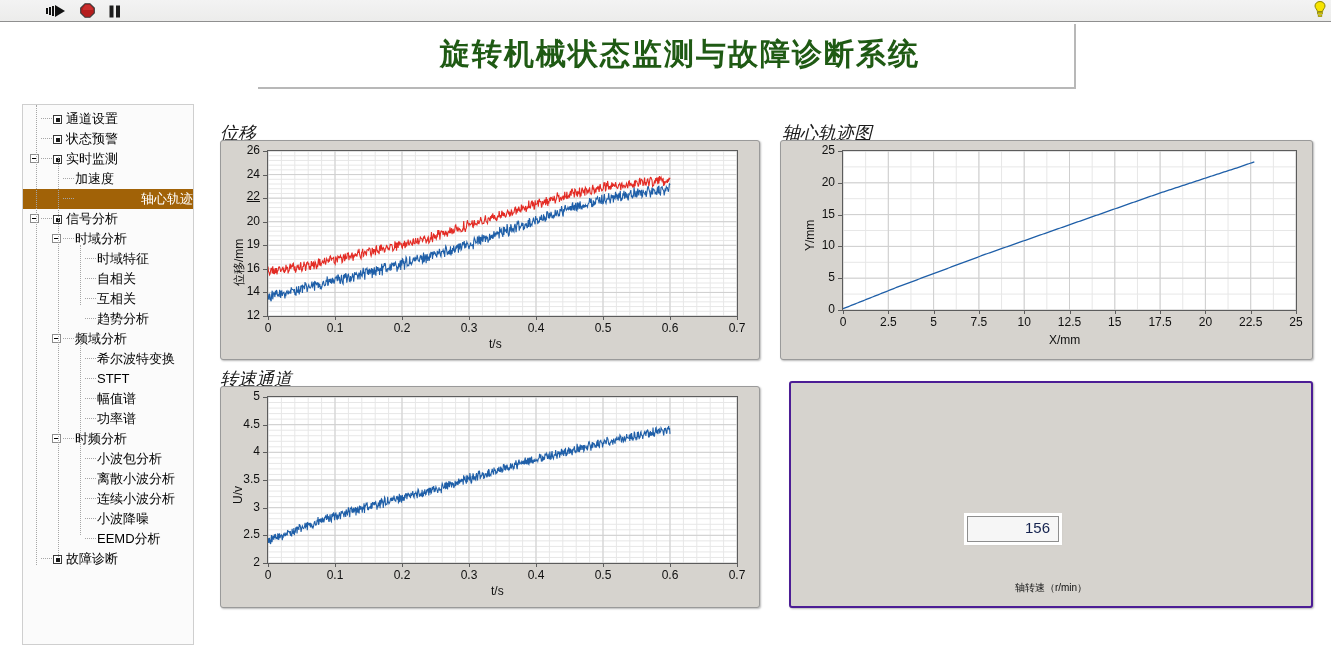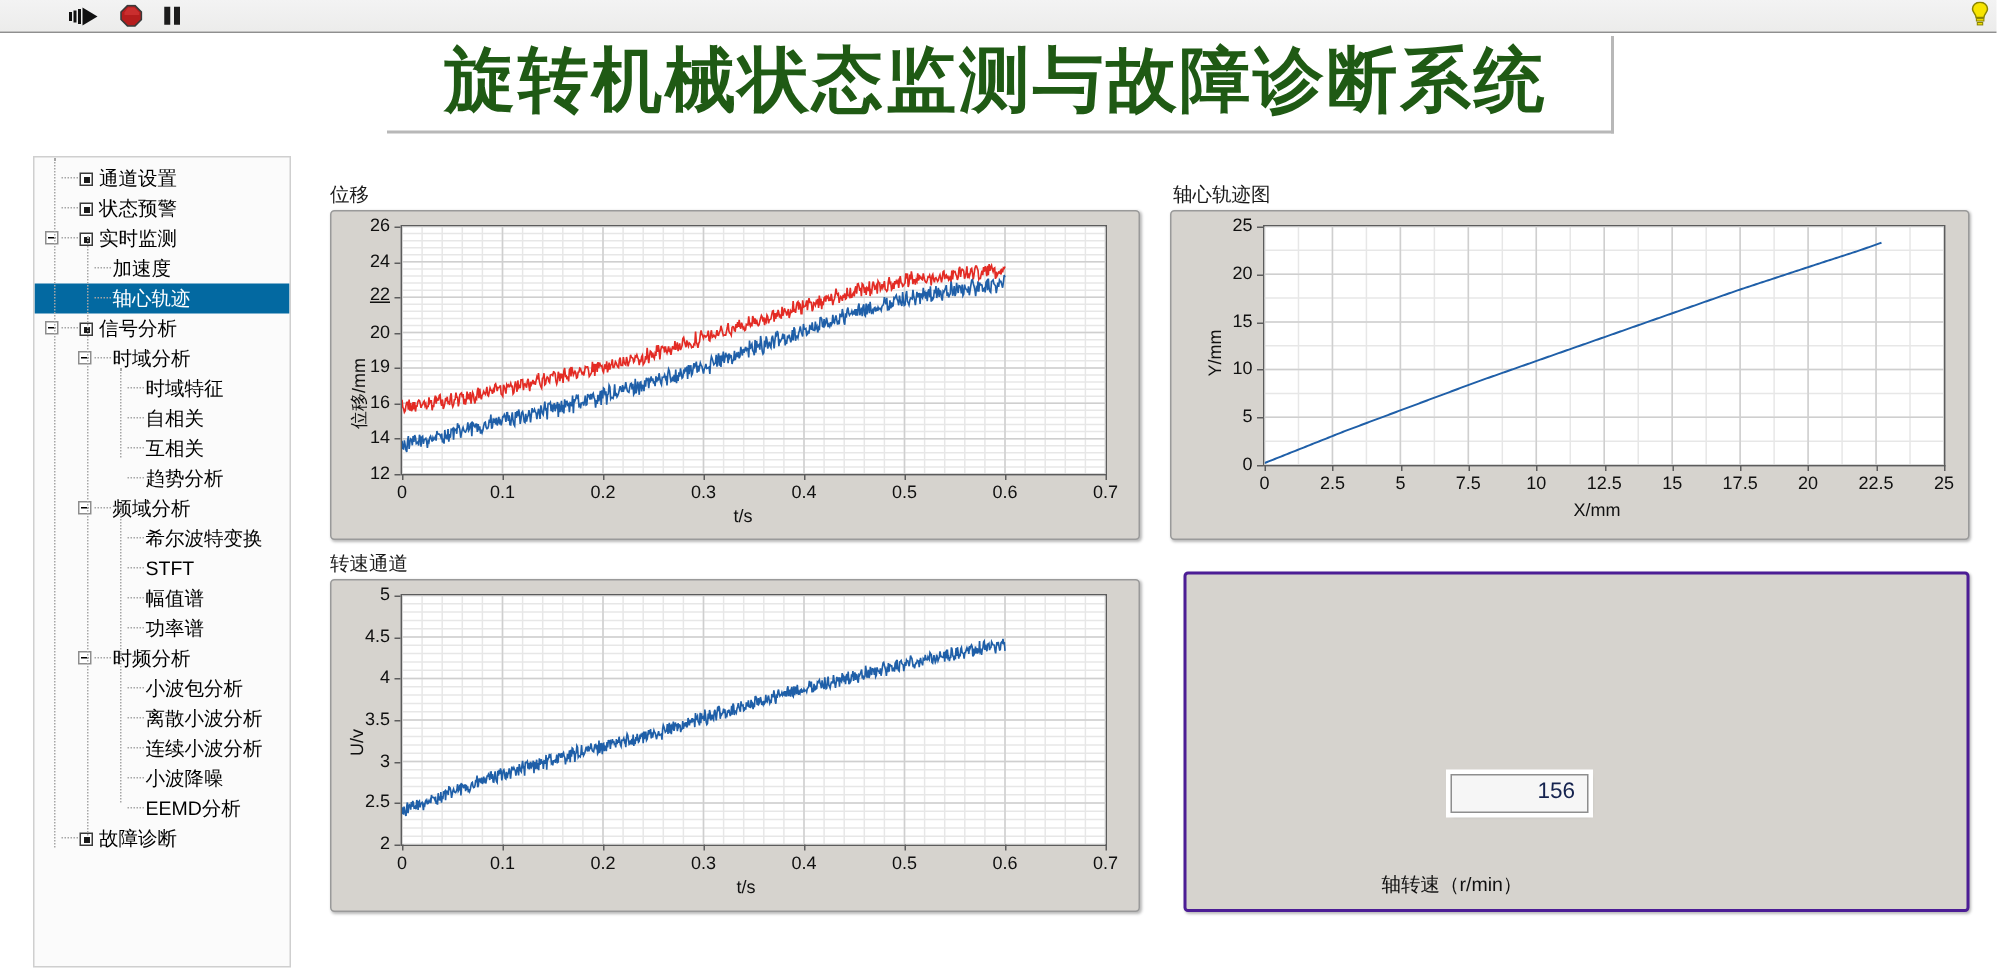--- a/index.html
+++ b/index.html
@@ -24,40 +24,40 @@
   .ico-pause{width:12px;height:13px;}
   .yellow-ico{position:absolute;right:4px;top:1px;width:14px;height:17px;}
 
   
   .title-wrap{
     position:absolute;left:258px;top:24px;width:818px;height:65px;
     border-right:2px solid #b8b8b8;border-bottom:2px solid #b8b8b8;
     box-sizing:border-box;
   }
   .title-text{
-    position:absolute;left:0;top:2px;width:812px;height:56px;
+    position:absolute;left:16px;top:2px;width:812px;height:56px;
     color:#1f5a14;
     font-family:"DejaVu Serif","Liberation Serif",serif;
-    font-weight:bold;font-size:47px;letter-spacing:2px;
+    font-weight:bold;font-size:30px;letter-spacing:2px;
     text-align:center;line-height:56px;white-space:nowrap;
   }
 
   
   .tree-panel{
     position:absolute;left:22px;top:104px;width:172px;height:541px;
     background:#fbfbfb;border:1px solid #cfcfcf;box-sizing:border-box;
     overflow:hidden;
   }
   .tree{position:relative;padding:4px 0 0 0;}
   .tnode{
     position:relative;height:20px;line-height:20px;
     font-size:13px;color:#000;white-space:nowrap;
   }
   .tnode .lbl{position:relative;}
-  .tnode.sel{background:#0369a1;}
+  .tnode.sel{background:#a16207;text-align:right;}
   .tnode.sel .lbl{color:#ffffff;}
   .tog{
     position:absolute;top:5px;width:9px;height:9px;
     border:1px solid #8d8d8d;background:#fff;box-sizing:border-box;
   }
   .tog:before{
     content:"";position:absolute;left:1px;top:3px;width:5px;height:1px;background:#000;
   }
   .bul{
     display:inline-block;width:9px;height:9px;border:1px solid #3a3a3a;
@@ -68,21 +68,21 @@
   .dash{
     position:absolute;top:9px;height:1px;
     border-top:1px dotted #a6a6a6;
   }
   .vline{
     position:absolute;width:1px;border-left:1px dotted #a6a6a6;
   }
 
   
   .cap{
-    position:absolute;font-size:13px;color:#1a1a1a;white-space:nowrap;
+    position:absolute;font-size:18px;color:#1a1a1a;white-space:nowrap;font-style:italic;
   }
   .graph{
     position:absolute;background:#d6d3ce;
     border:1px solid #9a9a9a;border-radius:3px;box-sizing:border-box;
     box-shadow:1px 1px 2px rgba(0,0,0,.28);
   }
   .plotarea{
     position:absolute;background:#ffffff;border:1px solid #5c5c5c;box-sizing:border-box;
     overflow:hidden;
   }
@@ -122,21 +122,21 @@
     position:absolute;background:#d6d3ce;border:2px solid #4c1d95;border-radius:3px;
     box-sizing:border-box;box-shadow:1px 1px 2px rgba(0,0,0,.28);
   }
   .gauge-val{
     position:absolute;background:#f6f6f6;border:1px solid #8e8e8e;
     box-shadow:0 0 0 3px #ffffff, 1px 1px 3px rgba(0,0,0,.35);
     box-sizing:border-box;text-align:right;
     font-size:15px;color:#15234f;padding:2px 8px 0 0;
   }
   .gauge-cap{
-    position:absolute;font-size:13px;color:#101010;white-space:nowrap;text-align:left;
+    position:absolute;font-size:10px;color:#101010;white-space:nowrap;text-align:center;
   }
 </style>
 </head>
 <body>
 
 <div class="app">
 
   <div class="toolbar">
     <div class="tb-icons">
       <span class="ico ico-run">

